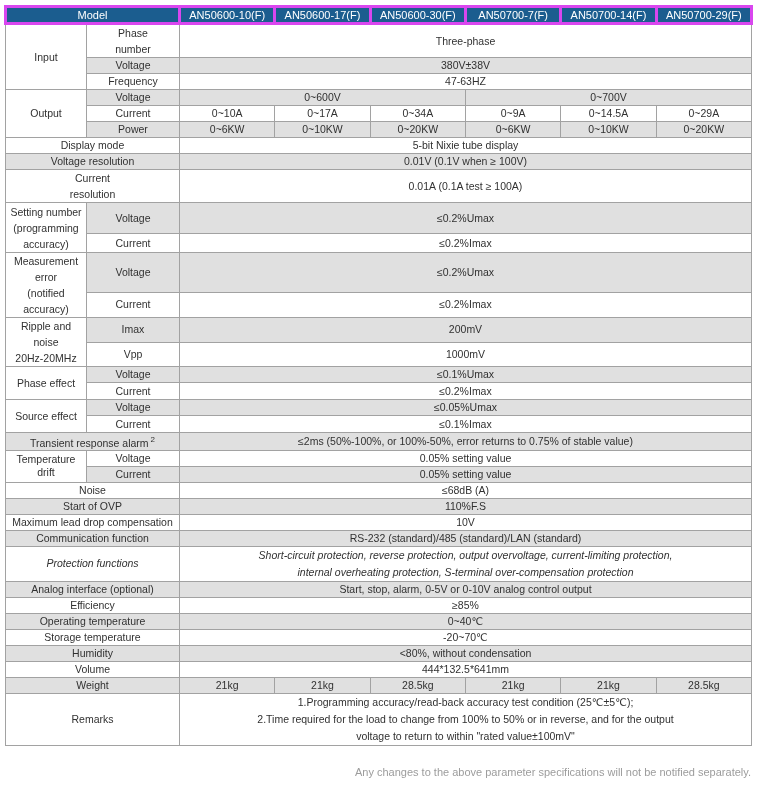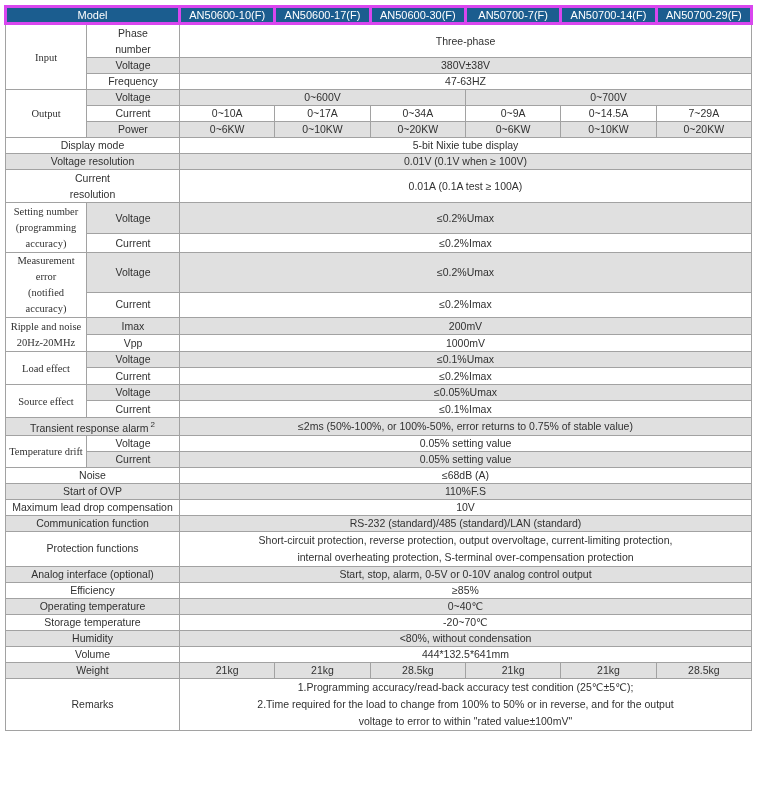--- a/index.html
+++ b/index.html
@@ -21,33 +21,33 @@
     text-align:center; vertical-align:middle;
     padding:0 2px; overflow:hidden; line-height:13px;
   }
   table.spec th {
     background:var(--header-bg, #1b5d8f);
     color:#ffffff; font-weight:normal; font-size:11px;
     border:3px solid #d946ef;
     height:17px;
   }
   tr.shade > td { background:var(--row-shade, #e0e0e0); }
-  table.spec td.wbg { background:#ffffff;font-family:Liberation Serif, serif; }
+  table.spec td.wbg { background:#ffffff; }
 
   td.lab { padding:0 1px; }
   .lines div { line-height:16px; }
   .vlines div { line-height:17px; }
 
   tr.h16 { height:16px; }
   tr.h17 { height:17px; }
   tr.h19 { height:19px; }
   tr.h20 { height:20px; }
   tr.h31 { height:31px; }
   tr.h33 { height:33px; }
-  tr.h34 { height:34px; }
+  tr.h34 { height:34px;font-style:italic; }
   tr.h51 { height:51px; }
 
   sup.fn { font-size:8px; margin-left:2px; }
 
   .footer-note {
     position:absolute; right:6px; top:766px;
     font-size:11px; color:#9c9c9c; white-space:nowrap;
   }
 </style>
 </head>
@@ -100,21 +100,21 @@
       <td colspan="3">0~600V</td>
       <td colspan="3">0~700V</td>
     </tr>
     <tr class="h16">
       <td class="lab">Current</td>
       <td>0~10A</td>
       <td>0~17A</td>
       <td>0~34A</td>
       <td>0~9A</td>
       <td>0~14.5A</td>
-      <td>7~29A</td>
+      <td>0~29A</td>
     </tr>
     <tr class="h16 shade">
       <td class="lab">Power</td>
       <td>0~6KW</td>
       <td>0~10KW</td>
       <td>0~20KW</td>
       <td>0~6KW</td>
       <td>0~10KW</td>
       <td>0~20KW</td>
     </tr>
@@ -170,21 +170,21 @@
       </td>
       <td class="lab">Imax</td>
       <td colspan="6">200mV</td>
     </tr>
     <tr class="h17">
       <td class="lab">Vpp</td>
       <td colspan="6">1000mV</td>
     </tr>
 
     <tr class="h16 shade">
-      <td rowspan="2" class="lab wbg">Load effect</td>
+      <td rowspan="2" class="lab wbg">Phase effect</td>
       <td class="lab">Voltage</td>
       <td colspan="6">≤0.1%Umax</td>
     </tr>
     <tr class="h17">
       <td class="lab">Current</td>
       <td colspan="6">≤0.2%Imax</td>
     </tr>
 
     <tr class="h16 shade">
       <td rowspan="2" class="lab wbg">Source effect</td>
@@ -267,19 +267,20 @@
       <td>28.5kg</td>
       <td>21kg</td>
       <td>21kg</td>
       <td>28.5kg</td>
     </tr>
     <tr class="h51">
       <td colspan="2" class="lab">Remarks</td>
       <td colspan="6" class="vlines">
         <div>1.Programming accuracy/read-back accuracy test condition (25℃±5℃);</div>
         <div>2.Time required for the load to change from 100% to 50% or in reverse, and for the output</div>
-        <div>voltage to error to within "rated value±100mV"</div>
+        <div>voltage to return to within "rated value±100mV"</div>
       </td>
     </tr>
   </tbody>
     </table>
 
+  <div class="footer-note">Any changes to the above parameter specifications will not be notified separately.</div>
 </div>
 
 </body></html>

